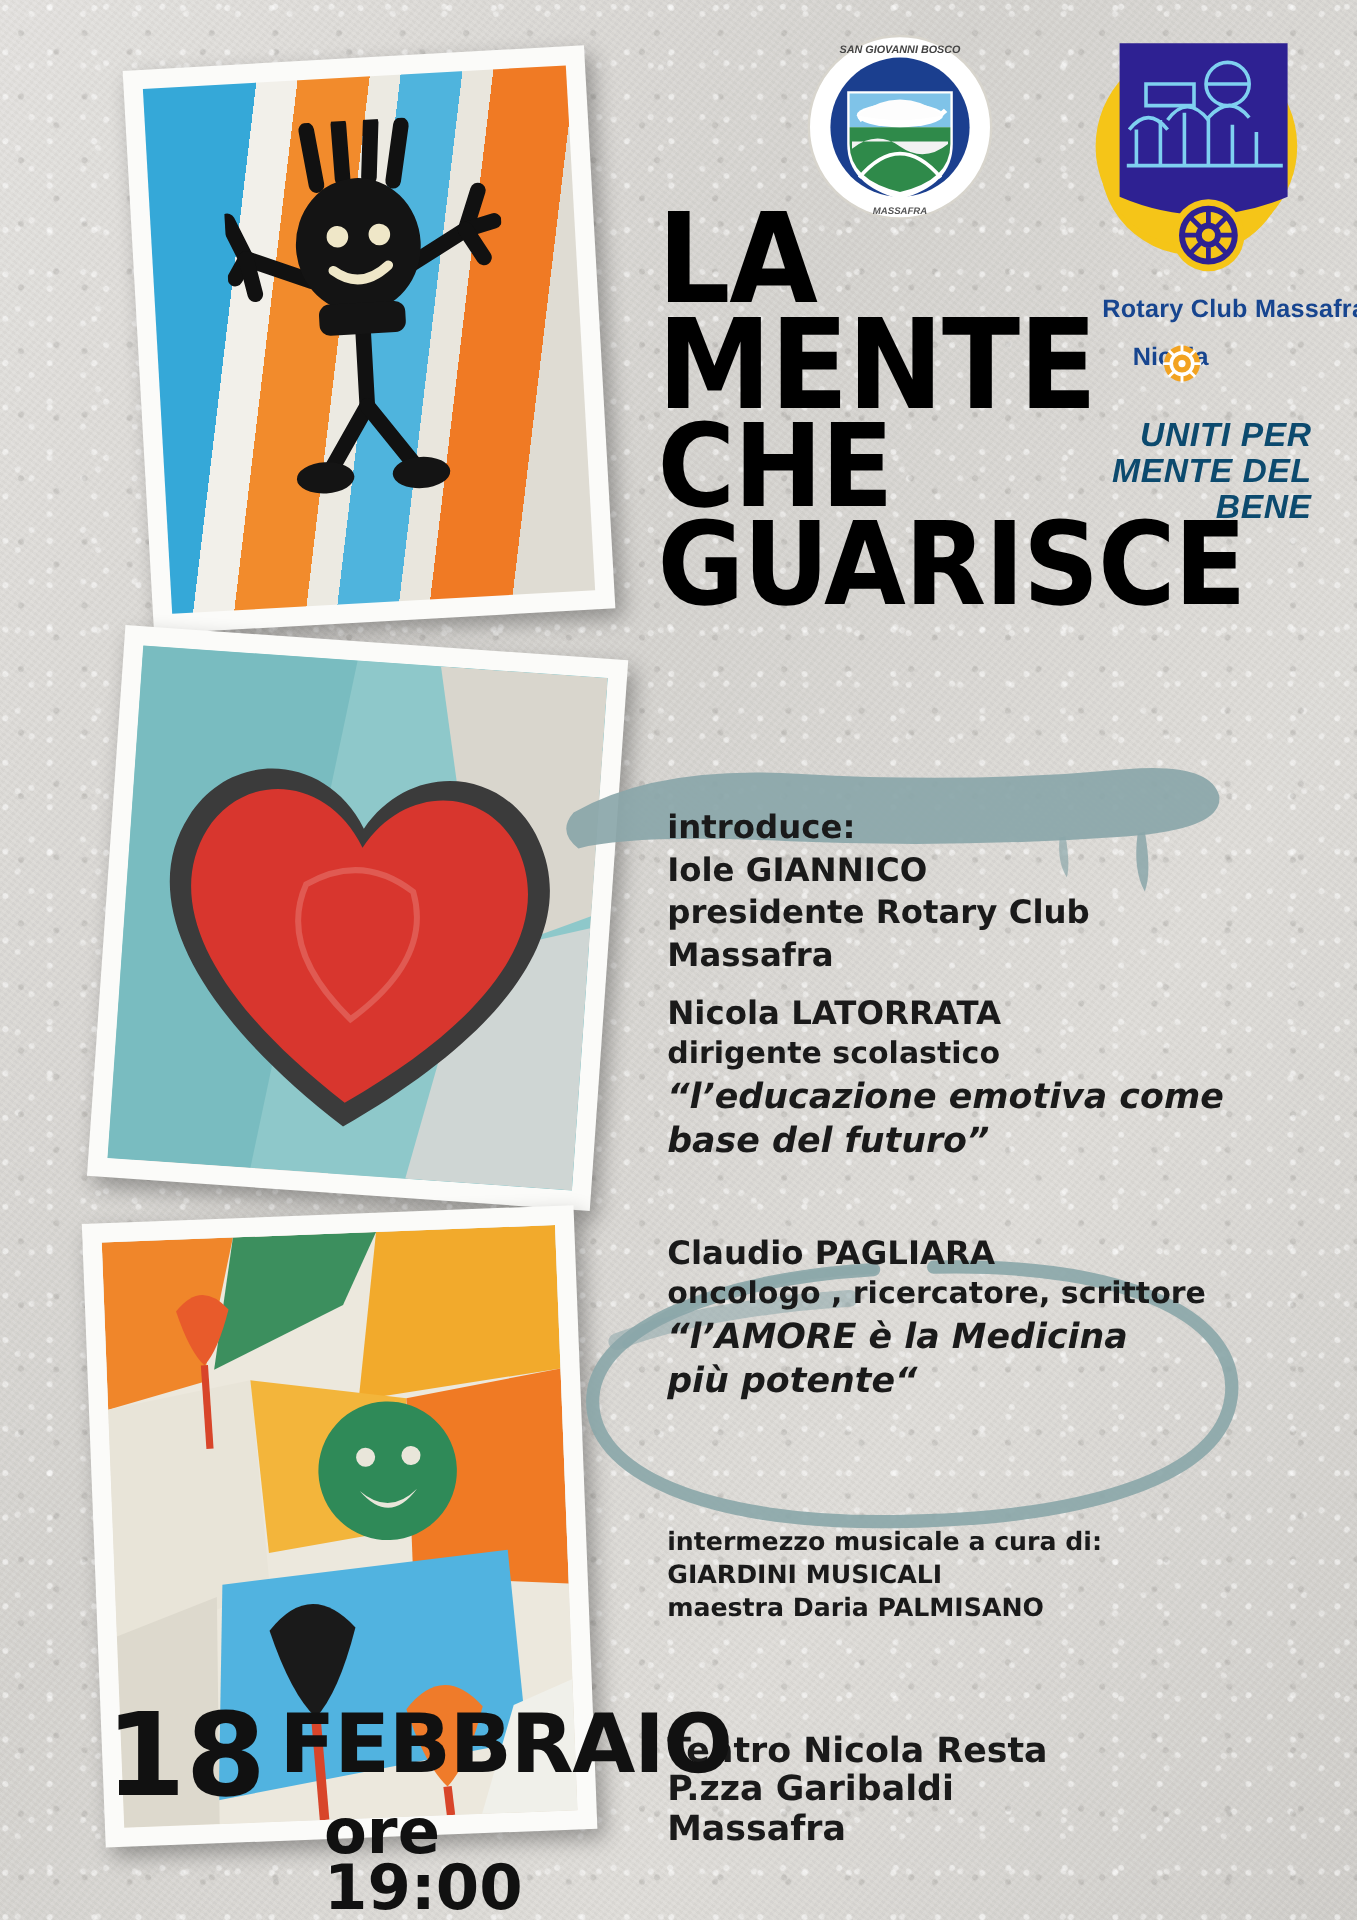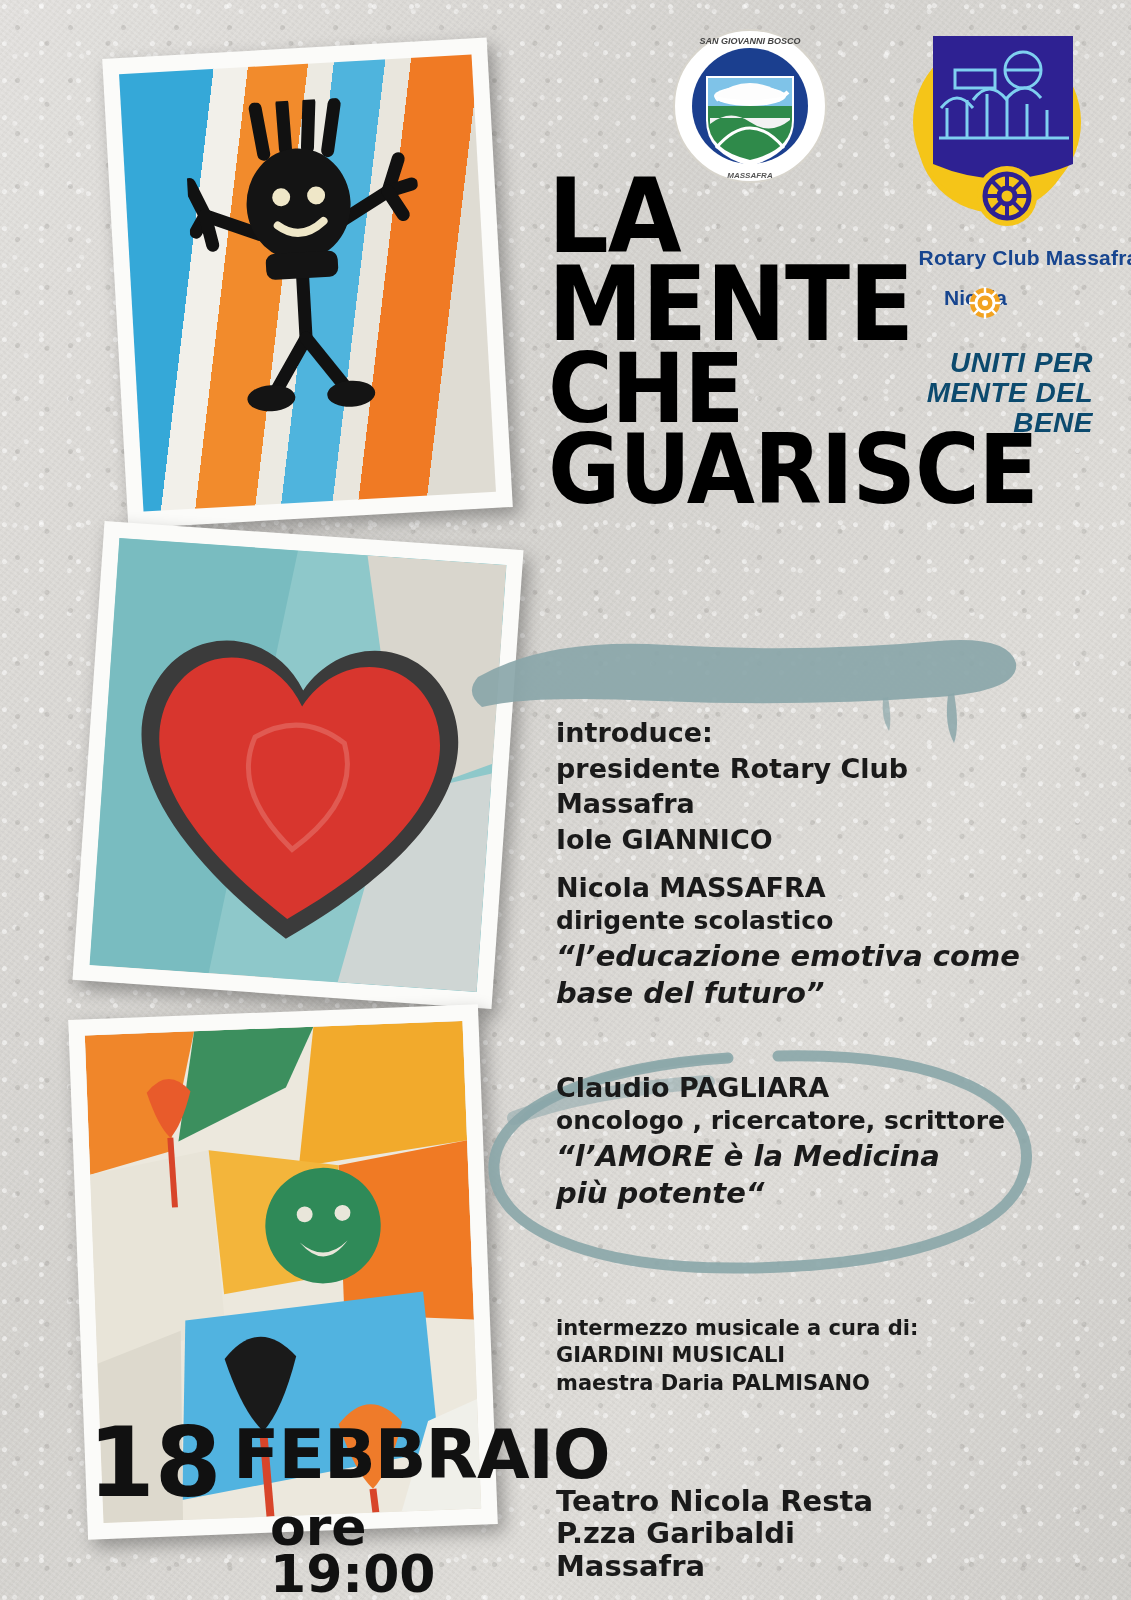--- a/index.html
+++ b/index.html
@@ -177,21 +177,20 @@
   }
   #brush-stroke-1 { left: 468px; top: 615px; width: 560px; height: 140px; }
   #brush-ellipse   { left: 478px; top: 1040px; width: 560px; height: 240px; }
 
   
   .prog {
     position: absolute;
     color: #1a1a1a;
     font-family: "DejaVu Sans", sans-serif;
     font-weight: bold;
-    margin-top: 43px;
   }
   #block-introduce { left: 556px; top: 672px; width: 470px; font-size: 27px; line-height: 1.32; }
   #block-latorrata { left: 556px; top: 827px; width: 500px; font-size: 27px; line-height: 1.30; }
   #block-pagliara  { left: 556px; top: 1027px; width: 500px; font-size: 27px; line-height: 1.30; }
   #block-intermezzo{ left: 556px; top: 1272px; width: 500px; font-size: 21px; line-height: 1.30; }
   #block-venue     { left: 556px; top: 1442px; width: 500px; font-size: 29px; line-height: 1.12; }
 
   .quote { font-style: italic; font-size: 29px; display:block; }
   .sub   { font-size: 25px; display:block; font-weight: bold; }
   .nm    { display:block; }
@@ -404,26 +403,26 @@
 <div class="brush" id="brush-ellipse">
   <svg width="560" height="240" viewBox="0 0 560 240">
     <path d="M300 16 C 470 12 556 62 548 124 C 540 190 430 226 268 228 C 112 230 12 188 16 124 C 20 66 120 26 250 18" fill="none" stroke="#8aa6a9" stroke-width="11" stroke-linecap="round" opacity="0.9"></path>
     <path d="M250 18 C 160 22 80 44 44 80" fill="none" stroke="#8aa6a9" stroke-width="7" stroke-linecap="round" opacity="0.6"></path>
     <path d="M36 78 Q110 50 230 42" fill="none" stroke="#8aa6a9" stroke-width="14" stroke-linecap="round" opacity="0.55"></path>
   </svg>
 </div>
 
 <div class="prog" id="block-introduce">
   <span class="lead">introduce:</span>
+  <span class="nm">Iole GIANNICO</span>
   <span class="nm">presidente Rotary Club Massafra</span>
-  <span class="nm">Iole GIANNICO</span>
 </div>
 
 <div class="prog" id="block-latorrata">
-  <span class="nm">Nicola MASSAFRA</span>
+  <span class="nm">Nicola LATORRATA</span>
   <span class="sub">dirigente scolastico</span>
   <span class="quote">“l’educazione emotiva come</span>
   <span class="quote">base del futuro”</span>
 </div>
 
 <div class="prog" id="block-pagliara">
   <span class="nm">Claudio PAGLIARA</span>
   <span class="sub">oncologo , ricercatore, scrittore</span>
   <span class="quote">“l’AMORE è la Medicina</span>
   <span class="quote">più potente“</span>

